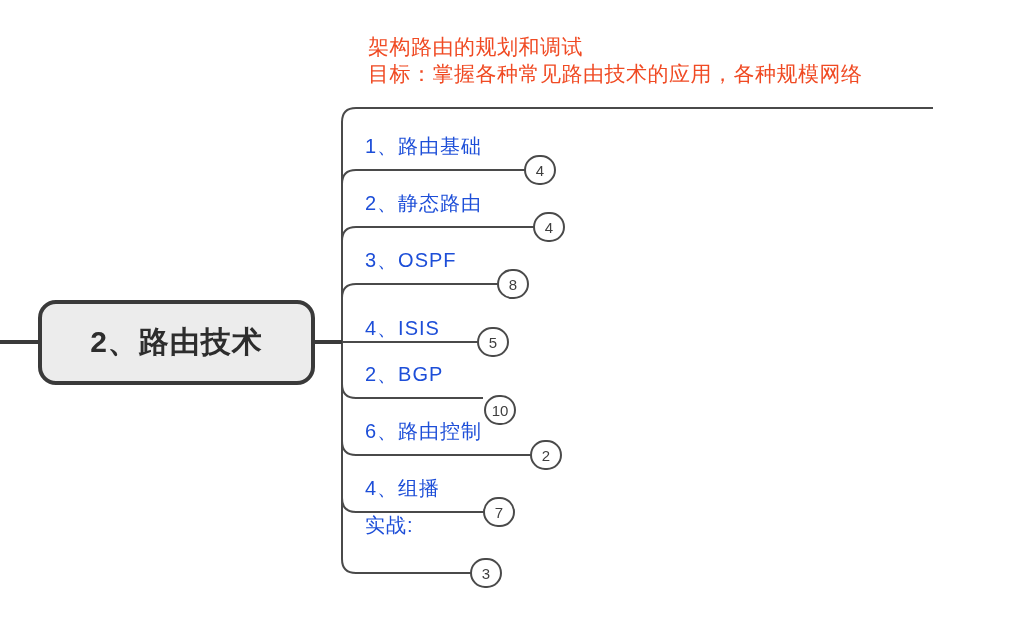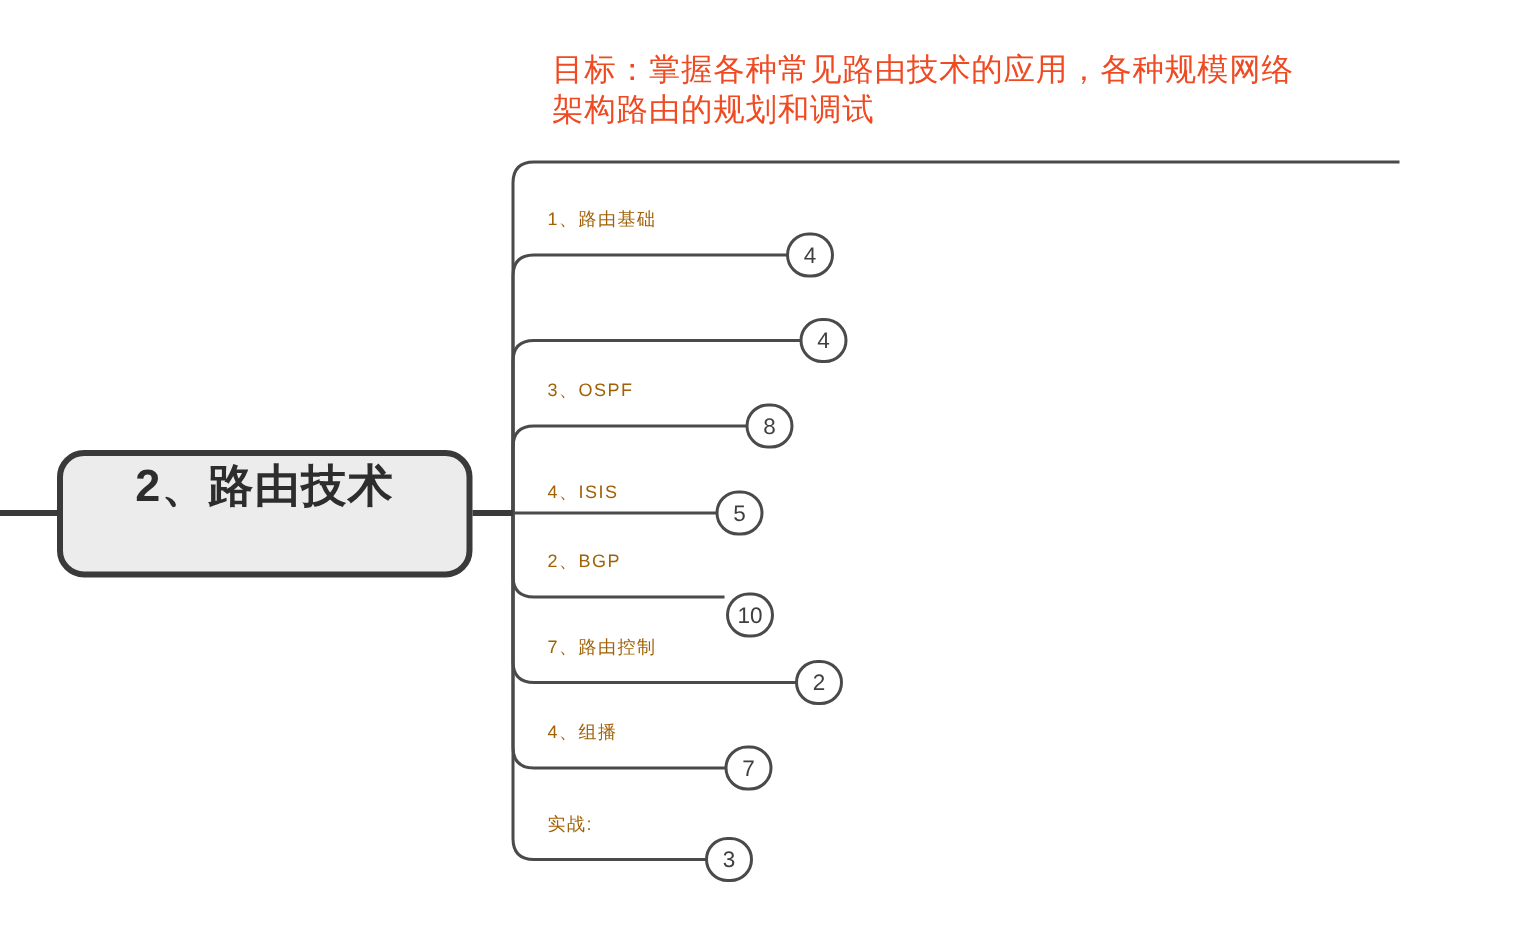--- a/index.html
+++ b/index.html
@@ -36,34 +36,34 @@
     position: absolute;
     left: 38px;
     top: 300px;
     width: 277px;
     height: 85px;
     box-sizing: border-box;
     background: #ececec;
     border: 4px solid #3a3a3a;
     border-radius: 18px;
     display: flex;
-    align-items: flex-start;
+    align-items: center;
     justify-content: center;
     color: #2d2d2d;
     font-size: 30px;
     font-weight: 700;
     letter-spacing: 1px;
     cursor: default;
   }
   .branch-label {
     position: absolute;
     left: 365px;
     height: 22px;
-    color: #a16207;
-    font-size: 12px;
+    color: #1d4ed8;
+    font-size: 20px;
     line-height: 22px;
     letter-spacing: 1px;
     white-space: nowrap;
     cursor: default;
   }
   .count-badge {
     position: absolute;
     transform: translateX(-50%);
     min-width: 18px;
     height: 26px;
@@ -97,35 +97,36 @@
       <path d="M342 342 V498 Q342 512 356 512 H484"></path>
       <path d="M342 342 V559 Q342 573 356 573 H476"></path>
     </g>
     <g fill="none" stroke="#3a3a3a" stroke-width="4">
       <path d="M0 342 H38"></path>
       <path d="M315 342 H342"></path>
     </g>
   </svg>
 
   <div class="goal-text">
+    <div>架构路由的规划和调试</div>
     <div>目标：掌握各种常见路由技术的应用，各种规模网络</div>
-    <div>架构路由的规划和调试</div>
   </div>
 
   <div class="root-node">
     <span>2、路由技术</span>
   </div>
 
   <div class="branch-label" style="top:135px">1、路由基础</div>
+  <div class="branch-label" style="top:192px">2、静态路由</div>
   <div class="branch-label" style="top:249px">3、OSPF</div>
   <div class="branch-label" style="top:317px">4、ISIS</div>
   <div class="branch-label" style="top:363px">2、BGP</div>
-  <div class="branch-label" style="top:420px">7、路由控制</div>
+  <div class="branch-label" style="top:420px">6、路由控制</div>
   <div class="branch-label" style="top:477px">4、组播</div>
-  <div class="branch-label" style="top:538px">实战:</div>
+  <div class="branch-label" style="top:514px">实战:</div>
 
   <div class="count-badge" style="left:540px; top:155px">4</div>
   <div class="count-badge" style="left:549px; top:212px">4</div>
   <div class="count-badge" style="left:513px; top:269px">8</div>
   <div class="count-badge" style="left:493px; top:327px">5</div>
   <div class="count-badge" style="left:500px; top:395px">10</div>
   <div class="count-badge" style="left:546px; top:440px">2</div>
   <div class="count-badge" style="left:499px; top:497px">7</div>
   <div class="count-badge" style="left:486px; top:558px">3</div>
 

